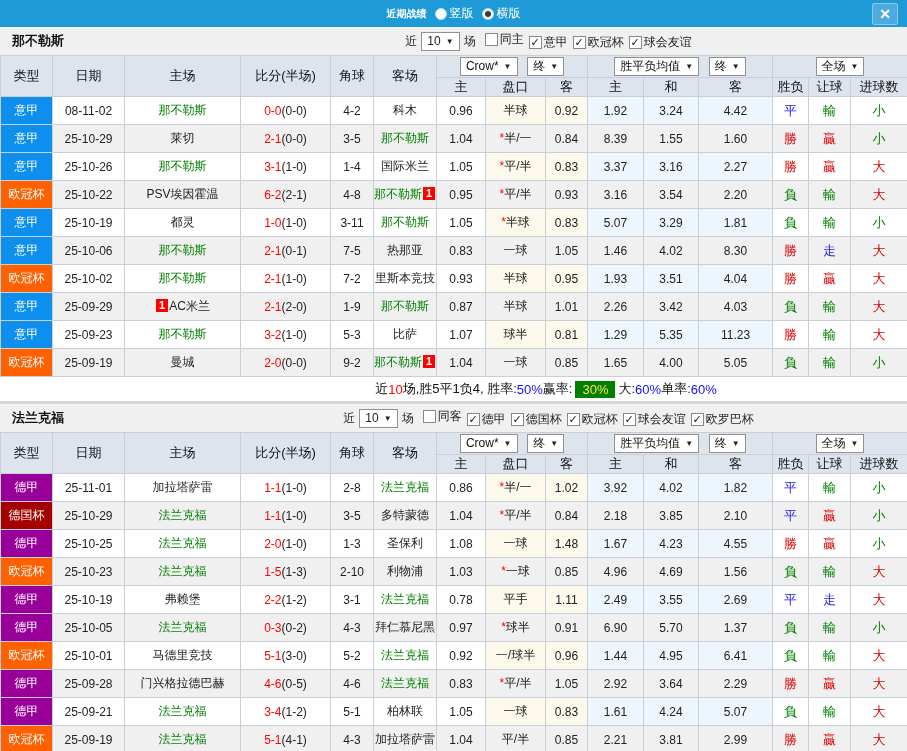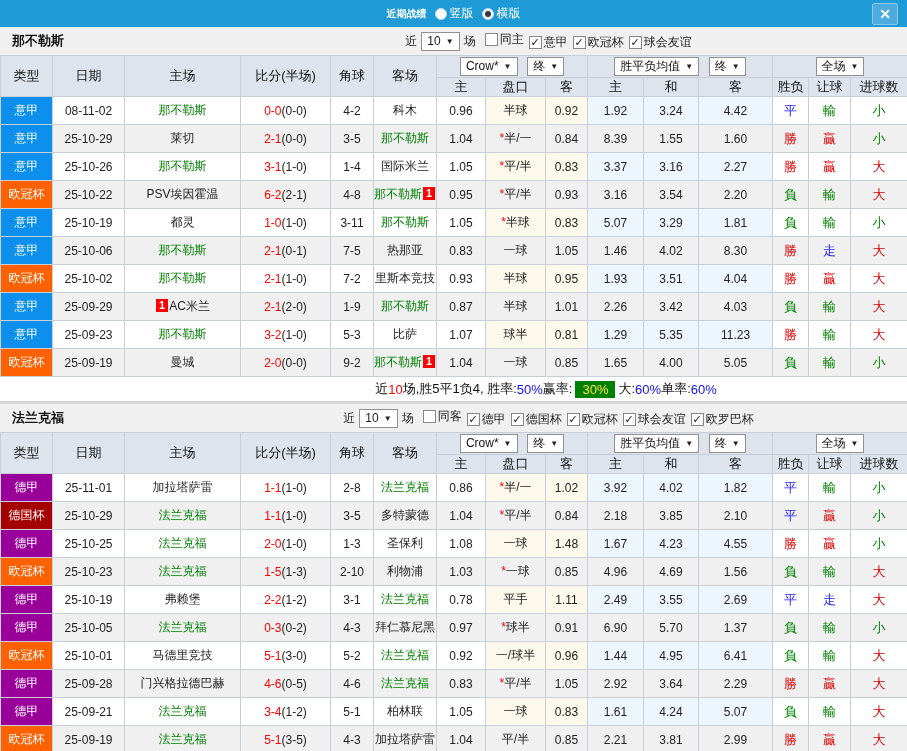--- a/index.html
+++ b/index.html
@@ -599,21 +599,21 @@
             <td class="bg-blue">4.24</td>
             <td class="bg-blue">5.07</td>
             <td class="res t-green">負</td>
             <td class="res t-green">輸</td>
             <td class="res t-red">大</td>
           </tr>
           <tr class="alt">
             <td class="type-cell" style="background: rgb(255, 96, 0);">欧冠杯</td>
             <td>25-09-19</td>
             <td><span class="team-green">法兰克福</span></td>
-            <td><span class="ft">5-1</span><span class="ht">(3-5)</span></td>
+            <td><span class="ft">5-1</span><span class="ht">(4-1)</span></td>
             <td>4-3</td>
             <td><span>加拉塔萨雷</span></td>
             <td>1.04</td>
             <td class="bg-cream">平/半</td>
             <td class="bg-cream">0.85</td>
             <td class="bg-blue">2.21</td>
             <td class="bg-blue">3.81</td>
             <td class="bg-blue">2.99</td>
             <td class="res t-red">勝</td>
             <td class="res t-red">贏</td>

